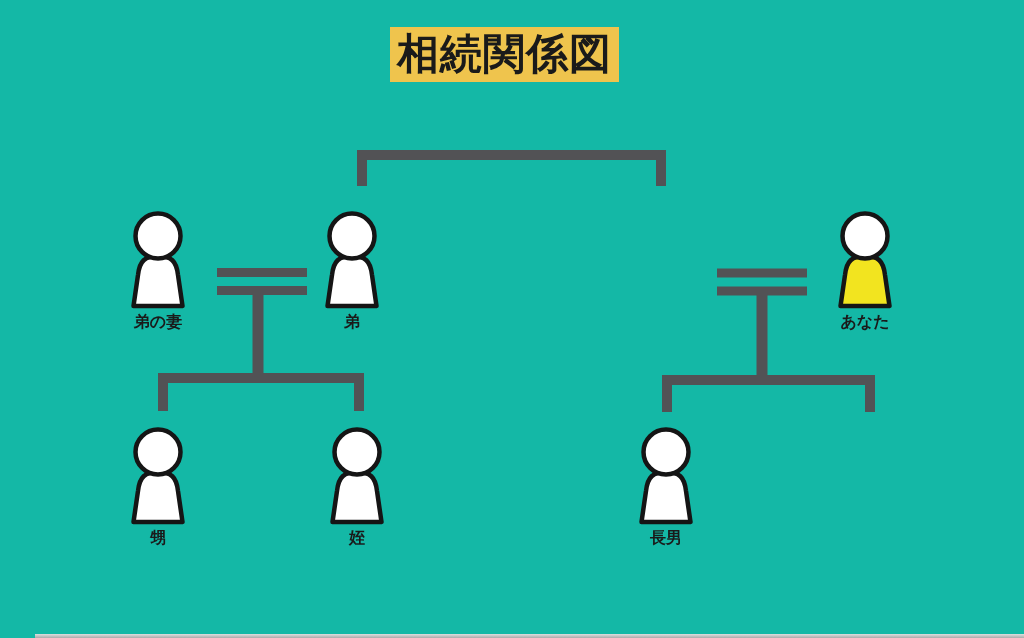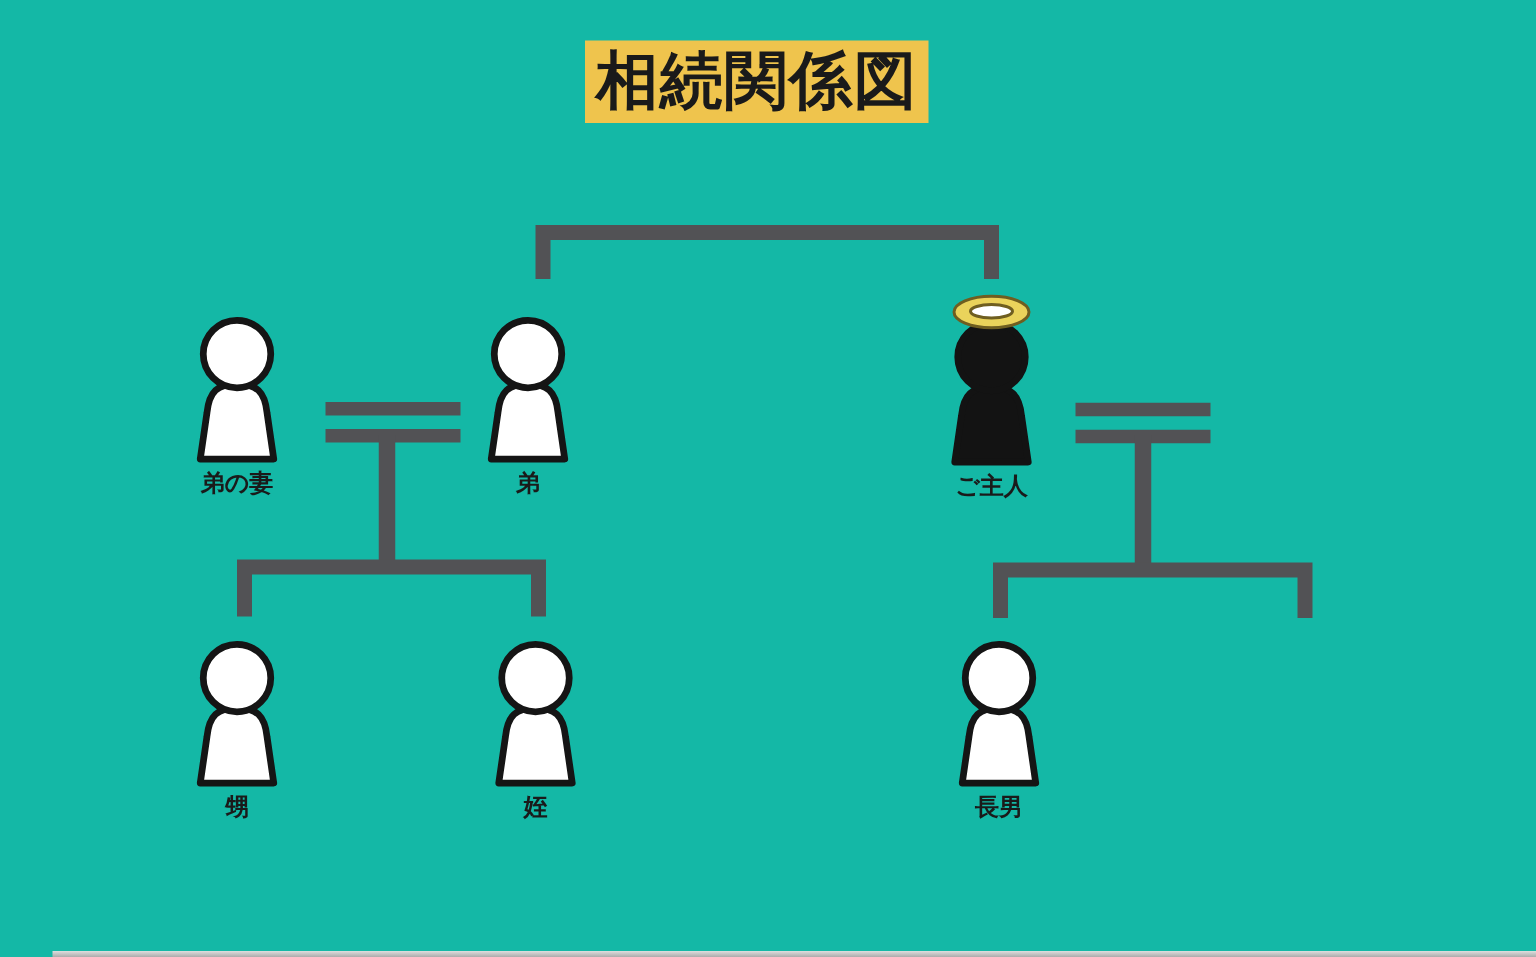--- a/index.html
+++ b/index.html
@@ -122,32 +122,28 @@
   </div>
 
   <div class="person person-brother" style="left:302px; top:211px;">
     <svg class="figure" width="64" height="98" viewBox="0 0 64 98">
       <path class="body" d="M7.5 95 L12 64 C13.5 50 19 45 32 45 C45 45 50.5 50 52 64 L56.5 95 Z"></path>
       <circle class="head" cx="32" cy="25" r="22.5"></circle>
     </svg>
     <div class="label">弟</div>
   </div>
 
-  <div class="person person-husband" style="left:611px; top:213px;">
-    <svg class="halo" width="56" height="26" viewBox="0 0 56 26">
-      <ellipse cx="28" cy="13" rx="25" ry="10.5" fill="#EAD35B" stroke="#6F5E20" stroke-width="2"></ellipse>
-      <ellipse cx="28" cy="12.5" rx="14" ry="4.5" fill="#ffffff" stroke="#6F5E20" stroke-width="2"></ellipse>
-    </svg>
+
+  <div class="person person-you" style="left:815px; top:211px;">
     <svg class="figure" width="64" height="98" viewBox="0 0 64 98">
       <path class="body" d="M7.5 95 L12 64 C13.5 50 19 45 32 45 C45 45 50.5 50 52 64 L56.5 95 Z"></path>
       <circle class="head" cx="32" cy="25" r="22.5"></circle>
     </svg>
-    <div class="label">ご主人</div>
+    <div class="label">あなた</div>
   </div>
-
 
   <div class="person person-nephew" style="left:108px; top:427px;">
     <svg class="figure" width="64" height="98" viewBox="0 0 64 98">
       <path class="body" d="M7.5 95 L12 64 C13.5 50 19 45 32 45 C45 45 50.5 50 52 64 L56.5 95 Z"></path>
       <circle class="head" cx="32" cy="25" r="22.5"></circle>
     </svg>
     <div class="label">甥</div>
   </div>
 
   <div class="person person-niece" style="left:307px; top:427px;">

